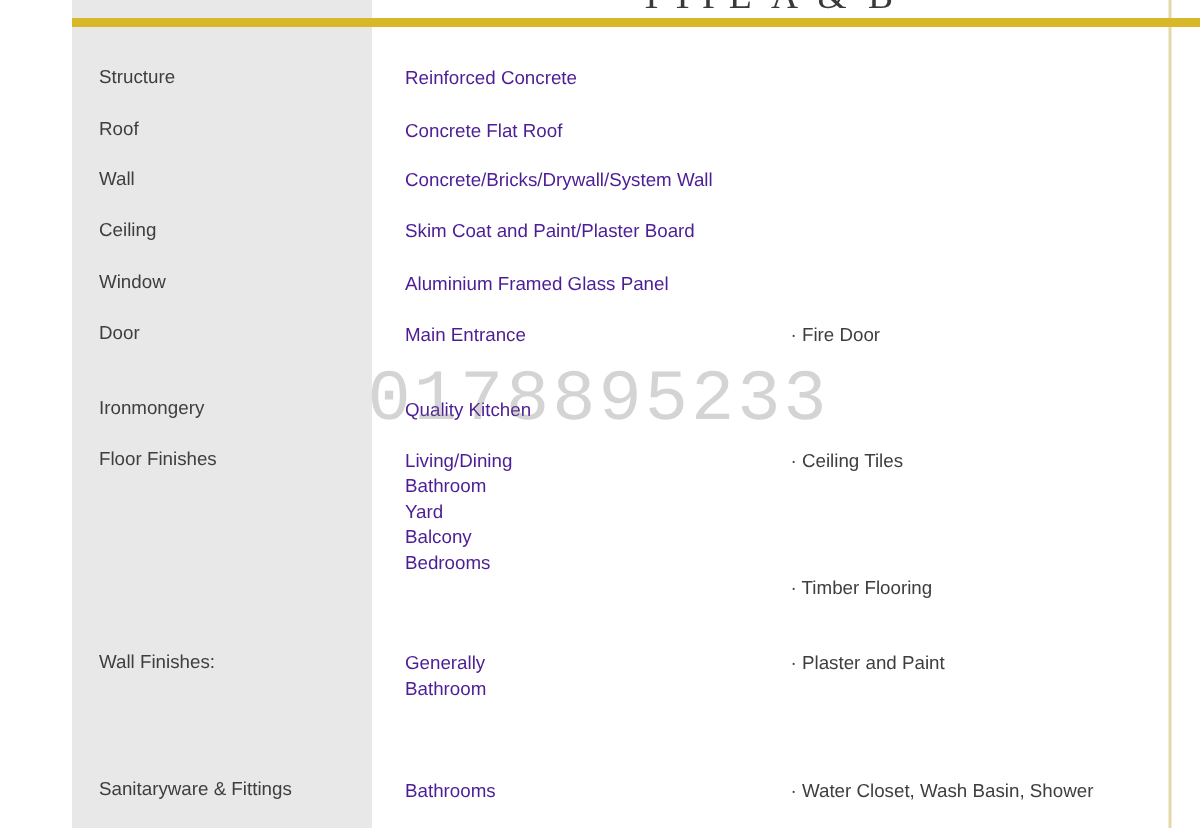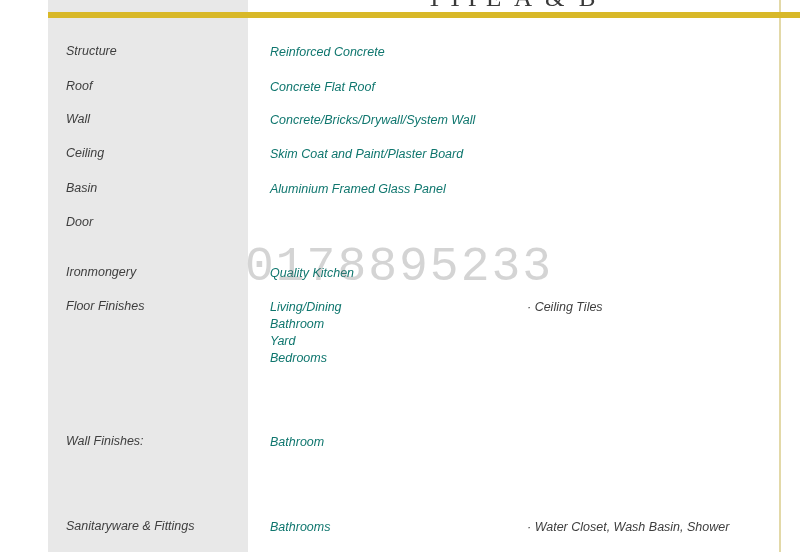--- a/index.html
+++ b/index.html
@@ -87,41 +87,40 @@
     pointer-events: none;
   }
 
   
   .rows {
     position: absolute;
     left: 0;
     top: 0;
     width: 728px;
     height: 552px;
-    font-style: italic;
   }
   .row {
     position: absolute;
     left: 0;
     width: 800px;
   }
   .cell-label {
     position: absolute;
     left: 66px;
     width: 180px;
     font-size: 12.5px;
     color: #3e3e3e;
     font-family: "Liberation Sans", sans-serif;
   }
   .cell-mid {
     position: absolute;
     left: 270px;
     width: 250px;
     font-size: 12.5px;
-    color: #0f766e;
+    color: #4c1d95;
   }
   .cell-right {
     position: absolute;
     left: 527px;
     width: 250px;
     font-size: 12.5px;
     color: #3e3e3e;
   }
   .sub {
     line-height: 17px;
@@ -162,62 +161,68 @@
         <div class="cell-right"></div>
       </div>
       <div class="row" style="top: 146px;">
         <div class="cell-label">Ceiling</div>
         <div class="cell-mid">
           <div class="sub">Skim Coat and Paint/Plaster Board</div>
         </div>
         <div class="cell-right"></div>
       </div>
       <div class="row" style="top: 181px;">
-        <div class="cell-label">Basin</div>
+        <div class="cell-label">Window</div>
         <div class="cell-mid">
           <div class="sub">Aluminium Framed Glass Panel</div>
         </div>
         <div class="cell-right"></div>
       </div>
       <div class="row" style="top: 215px;">
         <div class="cell-label">Door</div>
         <div class="cell-mid">
-        </div>
-        <div class="cell-right">
+          <div class="sub">Main Entrance</div>
+        </div>
+        <div class="cell-right">
+          <div class="sub">· Fire Door</div>
         </div>
       </div>
       <div class="row" style="top: 265px;">
         <div class="cell-label">Ironmongery</div>
         <div class="cell-mid">
           <div class="sub">Quality Kitchen</div>
         </div>
         <div class="cell-right"></div>
       </div>
       <div class="row" style="top: 299px;">
         <div class="cell-label">Floor Finishes</div>
         <div class="cell-mid">
           <div class="sub">Living/Dining</div>
           <div class="sub">Bathroom</div>
           <div class="sub">Yard</div>
+          <div class="sub">Balcony</div>
           <div class="sub">Bedrooms</div>
         </div>
         <div class="cell-right">
           <div class="sub">· Ceiling Tiles</div>
           <div class="sub">&nbsp;</div>
           <div class="sub">&nbsp;</div>
           <div class="sub">&nbsp;</div>
           <div class="sub">&nbsp;</div>
+          <div class="sub">· Timber Flooring</div>
         </div>
       </div>
       <div class="row" style="top: 434px;">
         <div class="cell-label">Wall Finishes:</div>
         <div class="cell-mid">
+          <div class="sub">Generally</div>
           <div class="sub">Bathroom</div>
         </div>
         <div class="cell-right">
+          <div class="sub">· Plaster and Paint</div>
         </div>
       </div>
       <div class="row" style="top: 519px;">
         <div class="cell-label">Sanitaryware &amp; Fittings</div>
         <div class="cell-mid">
           <div class="sub">Bathrooms</div>
         </div>
         <div class="cell-right">
           <div class="sub">· Water Closet, Wash Basin,  Shower</div>
         </div>

